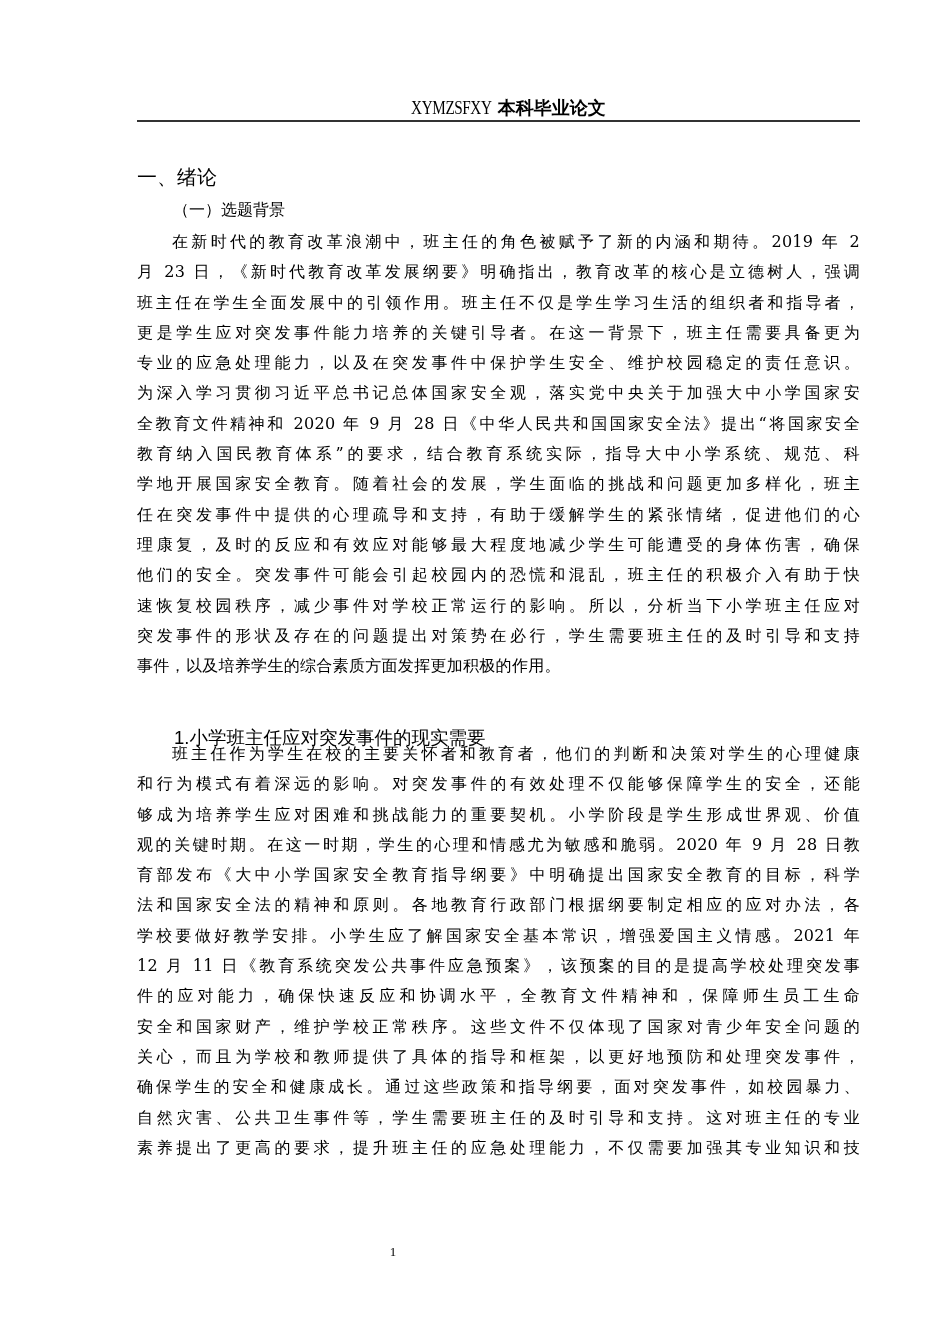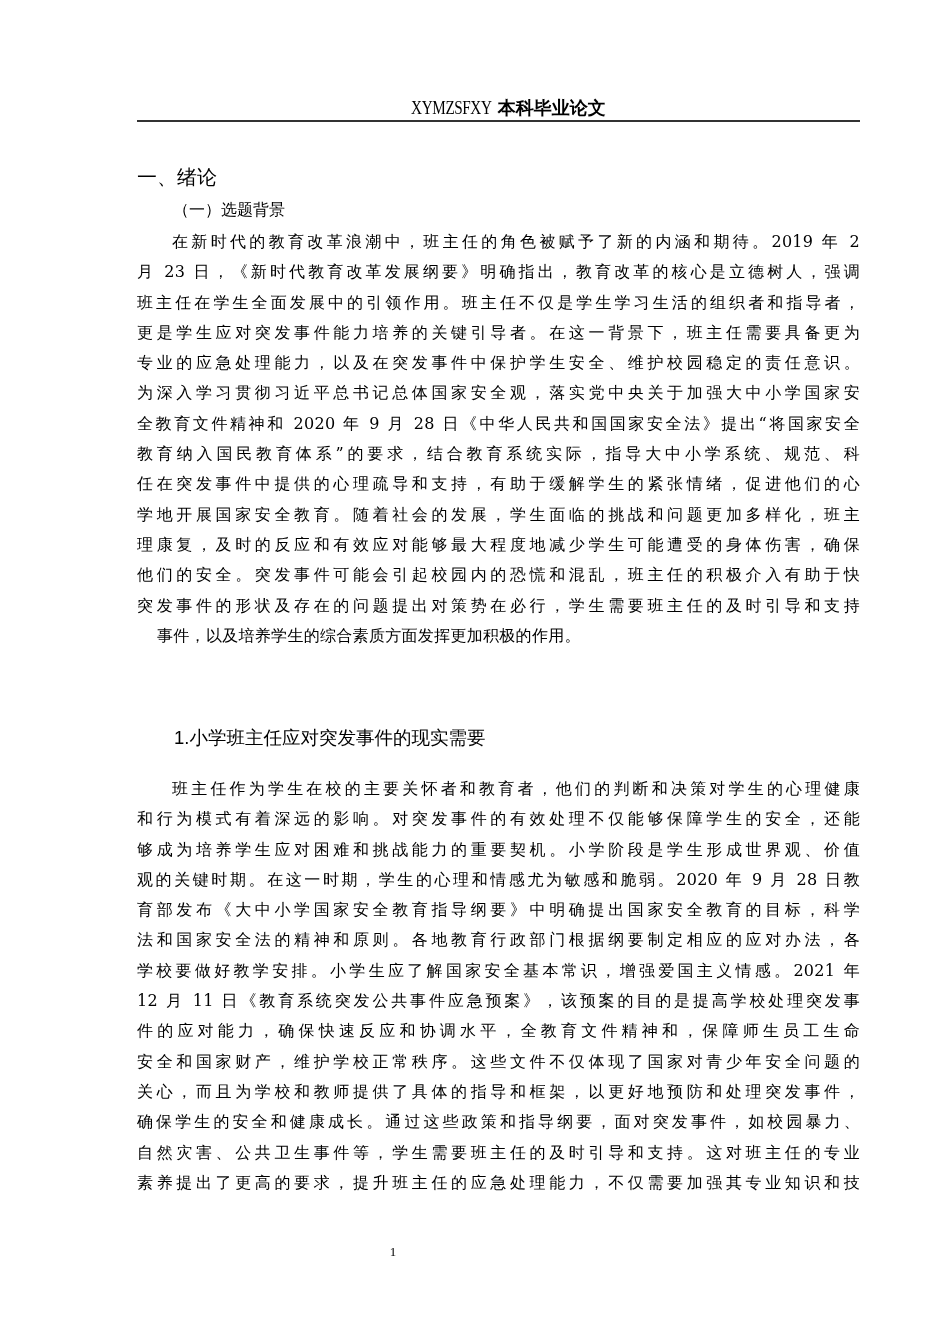--- a/index.html
+++ b/index.html
@@ -88,27 +88,26 @@
       height: 30.3px;
       line-height: 30.3px;
       font-size: 16px;
       white-space: nowrap;
       text-align: justify;
       text-align-last: justify;
       letter-spacing: 0.3px;
     }
     .line.last {
       text-align-last: left;
-      margin-left: 20px;
     }
     .line.indent {
       padding-left: 35px;
     }
     .p1 { top: 227px; }
-    .p2 { top: 774px; }
+    .p2 { top: 739px; }
     .page-number {
       position: absolute;
       left: 378px;
       top: 1244px;
       width: 30px;
       text-align: center;
       font-family: "Liberation Serif", serif;
       font-size: 13px;
     }
   </style>
@@ -128,24 +127,25 @@
 
   <div class="para p1">
     <div class="line indent">在新时代的教育改革浪潮中，班主任的角色被赋予了新的内涵和期待。2019 年 2</div>
     <div class="line">月 23 日，《新时代教育改革发展纲要》明确指出，教育改革的核心是立德树人，强调</div>
     <div class="line">班主任在学生全面发展中的引领作用。班主任不仅是学生学习生活的组织者和指导者，</div>
     <div class="line">更是学生应对突发事件能力培养的关键引导者。在这一背景下，班主任需要具备更为</div>
     <div class="line">专业的应急处理能力，以及在突发事件中保护学生安全、维护校园稳定的责任意识。</div>
     <div class="line">为深入学习贯彻习近平总书记总体国家安全观，落实党中央关于加强大中小学国家安</div>
     <div class="line">全教育文件精神和 2020 年 9 月 28 日《中华人民共和国国家安全法》提出“将国家安全</div>
     <div class="line">教育纳入国民教育体系”的要求，结合教育系统实际，指导大中小学系统、规范、科</div>
+    <div class="line">学地开展国家安全教育。随着社会的发展，学生面临的挑战和问题更加多样化，班主</div>
     <div class="line">任在突发事件中提供的心理疏导和支持，有助于缓解学生的紧张情绪，促进他们的心</div>
-    <div class="line">学地开展国家安全教育。随着社会的发展，学生面临的挑战和问题更加多样化，班主</div>
     <div class="line">理康复，及时的反应和有效应对能够最大程度地减少学生可能遭受的身体伤害，确保</div>
     <div class="line">他们的安全。突发事件可能会引起校园内的恐慌和混乱，班主任的积极介入有助于快</div>
+    <div class="line">速恢复校园秩序，减少事件对学校正常运行的影响。所以，分析当下小学班主任应对</div>
     <div class="line">突发事件的形状及存在的问题提出对策势在必行，学生需要班主任的及时引导和支持</div>
     <div class="line last">事件，以及培养学生的综合素质方面发挥更加积极的作用。</div>
   </div>
 
   <div class="h3">1.小学班主任应对突发事件的现实需要</div>
 
   <div class="para p2">
     <div class="line indent">班主任作为学生在校的主要关怀者和教育者，他们的判断和决策对学生的心理健康</div>
     <div class="line">和行为模式有着深远的影响。对突发事件的有效处理不仅能够保障学生的安全，还能</div>
     <div class="line">够成为培养学生应对困难和挑战能力的重要契机。小学阶段是学生形成世界观、价值</div>

